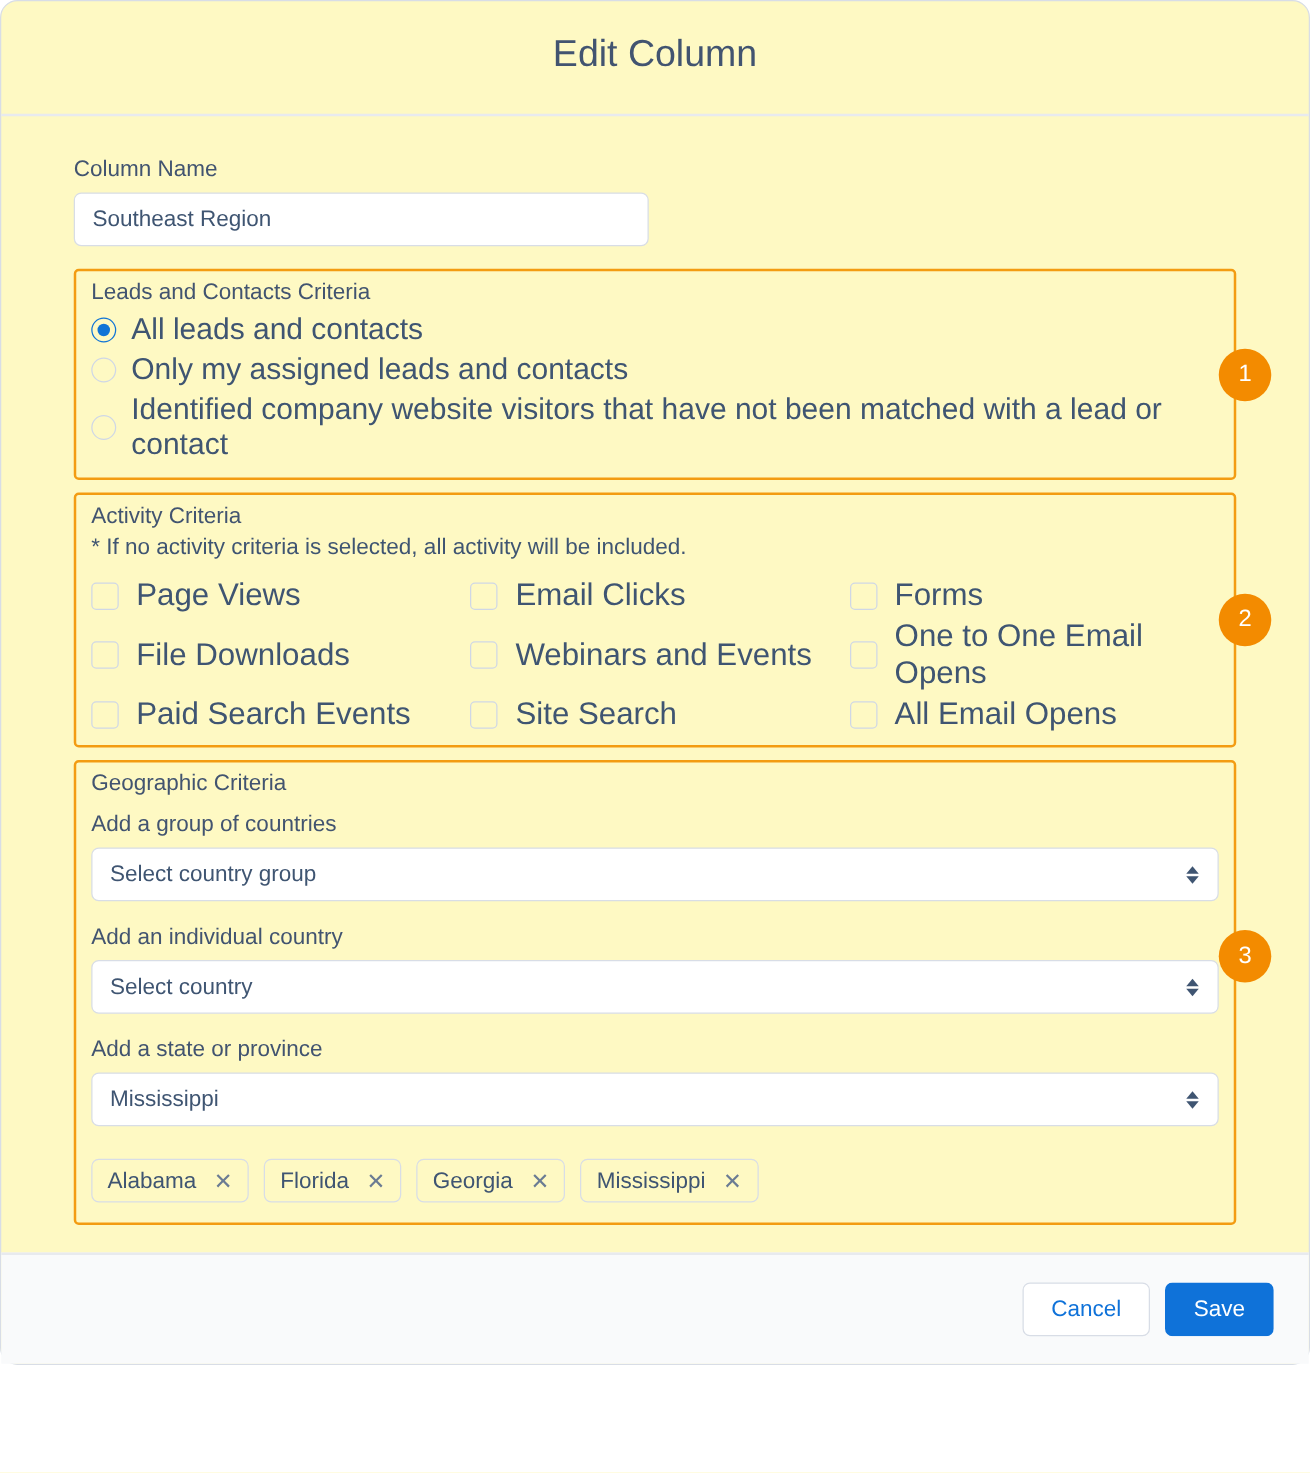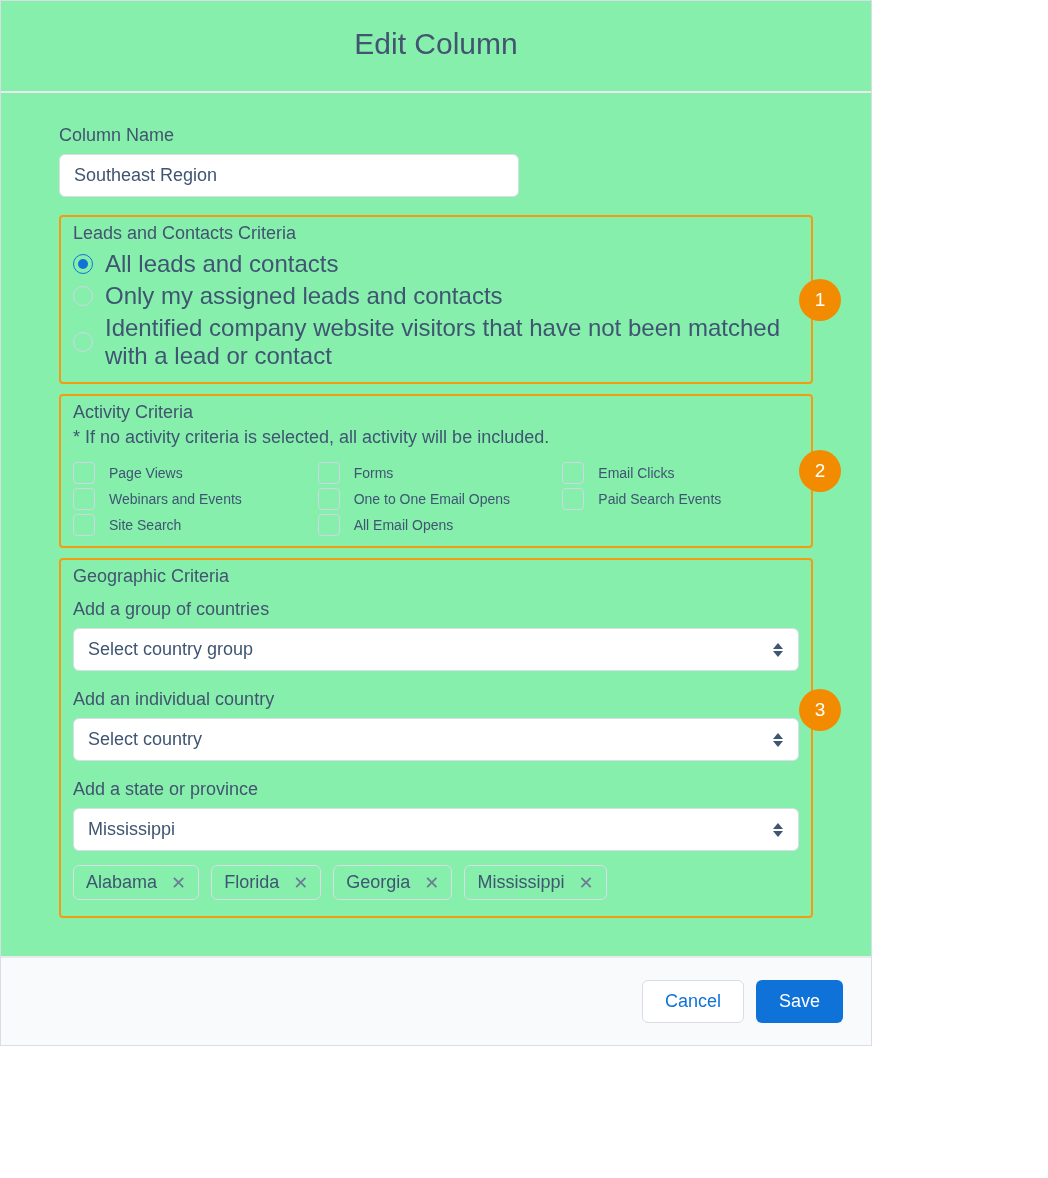--- a/index.html
+++ b/index.html
@@ -5,40 +5,40 @@
   * { box-sizing: border-box; }
   body {
     margin: 0;
     padding: 0;
     font-family: -apple-system, BlinkMacSystemFont, "Segoe UI", Arial, sans-serif;
     background: #fff;
     color: #3f5572;
     font-size: 18px;
   }
   .modal {
-    width: 872px;
+    width: 1048px;
     border: 1px solid #d8dde6;
-    border-radius: 0;
+    border-radius: 14px;
     overflow: visible;
     position: relative;
-    background: #86efac;
+    background: #fef9c3;
   }
   .modal-header {
     text-align: center;
     padding: 26px 20px 30px 20px;
     border-bottom: 2px solid #e8eaee;
   }
   .modal-title {
     font-size: 30px;
     font-weight: 300;
     color: #425470;
     margin: 0;
   }
   .modal-body {
-    padding: 32px 58px 28px 58px;
+    padding: 32px 58px 12px 58px;
     position: relative;
   }
   .field-group { margin-bottom: 18px; }
   .field-label {
     display: block;
     color: #425470;
     font-size: 18px;
     margin-bottom: 8px;
   }
   .text-input {
@@ -101,21 +101,21 @@
     display: flex;
     align-items: center;
     gap: 14px;
   }
   .checkbox {
     width: 22px; height: 22px;
     border: 1px solid #cfd7e6;
     border-radius: 4px;
     flex-shrink: 0;
   }
-  .check-label { font-size: 14px; color: #3f5572; }
+  .check-label { font-size: 25px; color: #3f5572; }
   .sub-field { margin-top: 12px; margin-bottom: 18px; }
   .sub-field:last-child { margin-bottom: 0; }
   .sub-field-label {
     color: #425470;
     font-size: 18px;
     margin-bottom: 8px;
     display: block;
   }
   .select-wrap {
     position: relative;
@@ -152,21 +152,21 @@
   .tri-down {
     width: 0; height: 0;
     border-left: 5px solid transparent;
     border-right: 5px solid transparent;
     border-top: 6px solid #3f5572;
   }
   .pills {
     display: flex;
     flex-wrap: wrap;
     gap: 12px;
-    margin-top: 14px;
+    margin-top: 26px;
   }
   .pill {
     border: 1px solid #d8dde6;
     border-radius: 6px;
     padding: 6px 12px;
     display: inline-flex;
     align-items: center;
     gap: 14px;
     font-size: 18px;
     color: #3f5572;
@@ -252,25 +252,29 @@
       <div class="callout-badge" style="top:50%; transform:translateY(-50%);">2</div>
       <div class="section-heading">Activity Criteria</div>
       <div class="hint">* If no activity criteria is selected, all activity will be included.</div>
       <div class="checkbox-grid">
         <div class="check-row">
           <span class="checkbox"></span>
           <span class="check-label">Page Views</span>
         </div>
         <div class="check-row">
           <span class="checkbox"></span>
+          <span class="check-label">Email Clicks</span>
+        </div>
+        <div class="check-row">
+          <span class="checkbox"></span>
           <span class="check-label">Forms</span>
         </div>
         <div class="check-row">
           <span class="checkbox"></span>
-          <span class="check-label">Email Clicks</span>
+          <span class="check-label">File Downloads</span>
         </div>
         <div class="check-row">
           <span class="checkbox"></span>
           <span class="check-label">Webinars and Events</span>
         </div>
         <div class="check-row">
           <span class="checkbox"></span>
           <span class="check-label">One to One Email Opens</span>
         </div>
         <div class="check-row">

